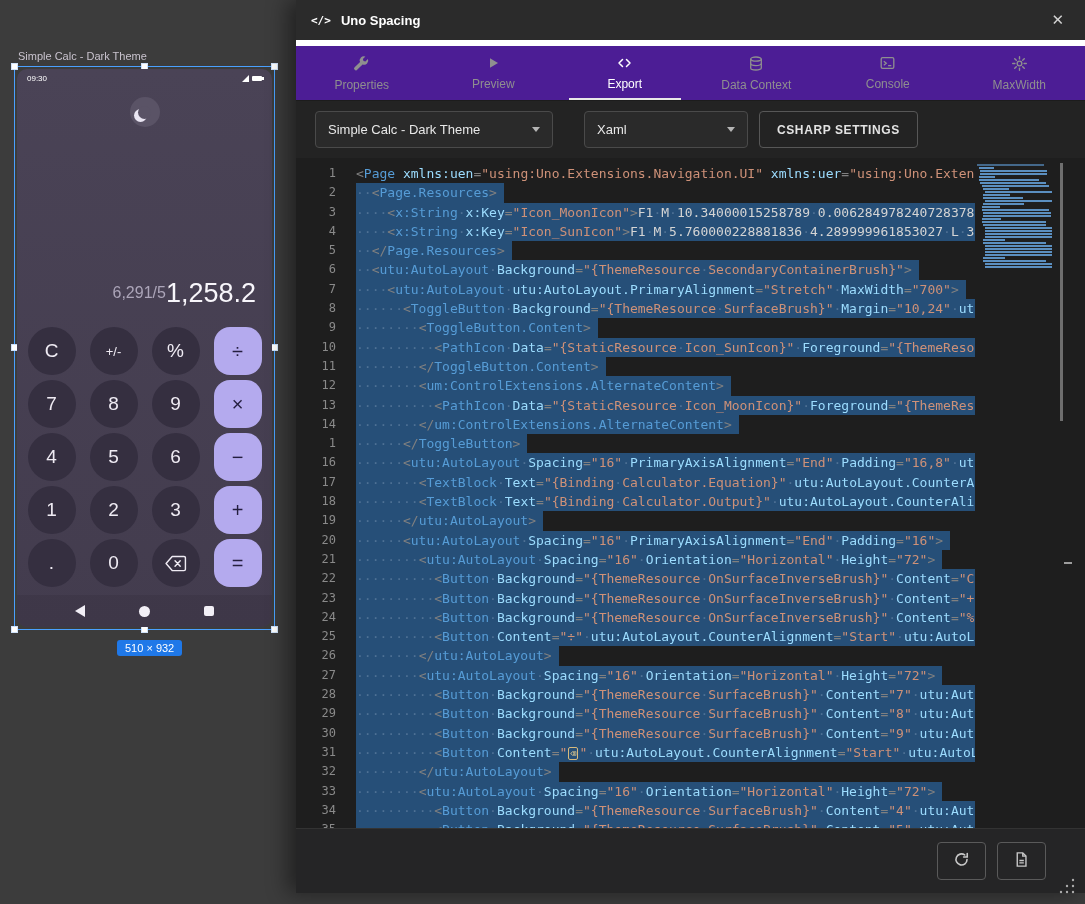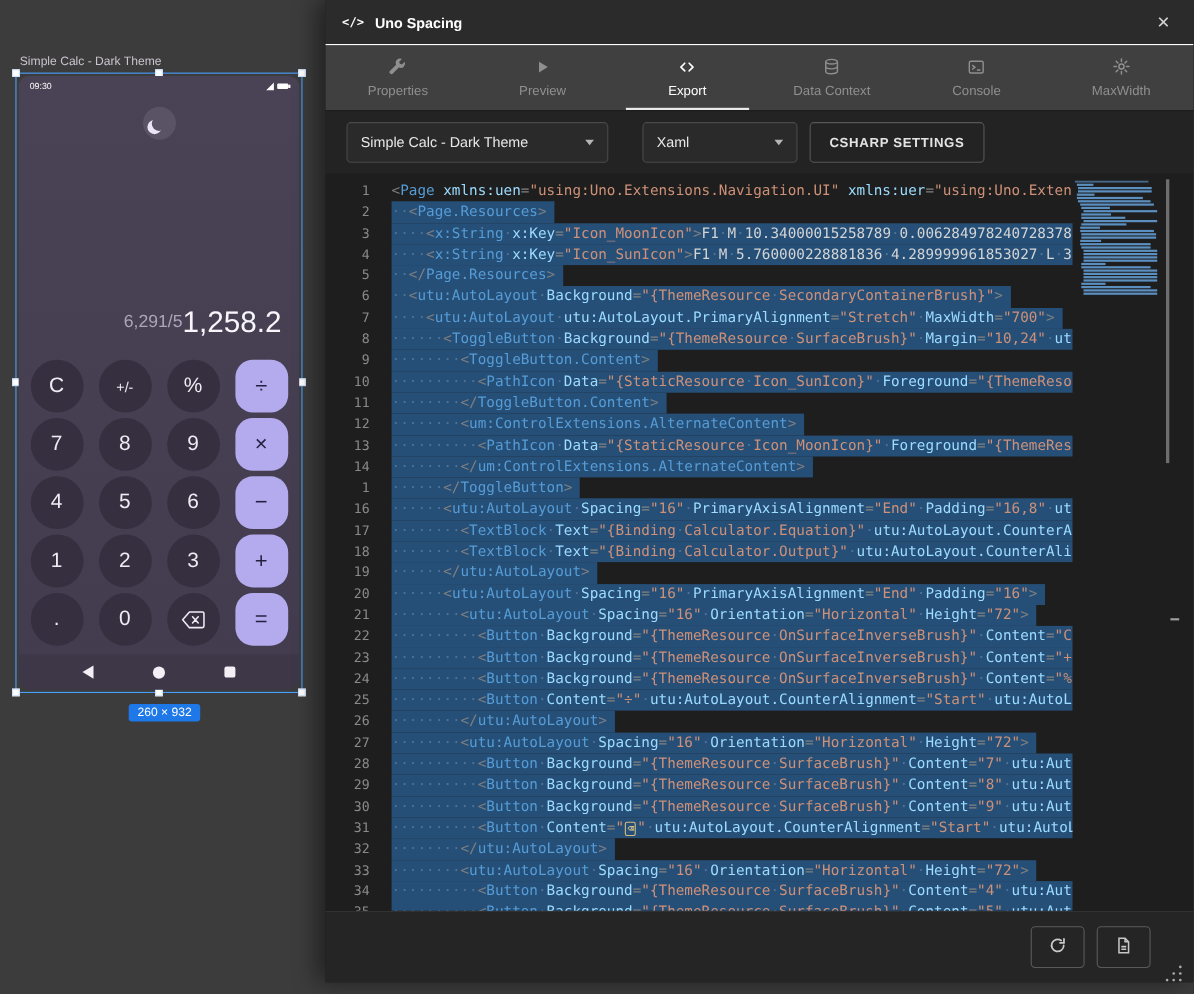--- a/index.html
+++ b/index.html
@@ -38,30 +38,30 @@
   .nav-recent { width:10px; height:10px; border-radius:2px; background:#f2eff6; }
   .size-badge { position:absolute; left:117px; top:640px; background:#1f78e8; color:#fff; font-size:11px; padding:2px 8px; border-radius:3px; }
 
   
   .uno-window { position:absolute; left:296px; top:0; width:789px; height:893px; background:#1e1e1e; box-shadow:-8px 0 20px rgba(0,0,0,0.45); display:flex; flex-direction:column; }
   .titlebar { height:40px; background:#2b2b2b; display:flex; align-items:center; padding:0 15px; gap:10px; flex:none; }
   .uno-logo { font-family:"DejaVu Sans Mono","Liberation Mono",monospace; font-weight:bold; font-size:11px; color:#fff; }
   .win-title { color:#ffffff; font-size:13px; font-weight:700; }
   .win-close { margin-left:auto; color:#d2d2d2; font-size:15px; padding:2px 6px; }
 
-  .tabbar { height:60px; background:#404040; display:flex; flex:none; border-top:1px solid #ffffff; }
+  .tabbar { height:60px; background:#4c1d95; display:flex; flex:none; border-top:6px solid #ffffff; }
   .tab { flex:1; display:flex; flex-direction:column; align-items:center; justify-content:center; gap:6px; color:#8f8f8f; font-size:12px; position:relative; }
   .tab .tab-icon svg { display:block; }
   .tab.active { color:#ffffff; }
   .tab.active::after { content:""; position:absolute; left:10px; right:10px; bottom:0; height:2px; background:#e8e8e8; }
 
   .toolbar { height:58px; background:#232323; display:flex; align-items:center; padding:0 19px; flex:none; border-top:1px solid #1c1c1c; }
   .select { height:37px; background:#2a2a2a; border:1px solid #4a4a4a; border-radius:4px; display:flex; align-items:center; justify-content:space-between; padding:0 12px; color:#e8e8e8; font-size:13px; }
   .select-project { width:238px; }
-  .select-format { width:141px; margin-left:31px; }
+  .select-format { width:164px; margin-left:31px; }
   .caret { width:0; height:0; border-left:4px solid transparent; border-right:4px solid transparent; border-top:5px solid #b5b5b5; margin-left:10px; }
   .csharp-btn { height:37px; margin-left:11px; padding:0 17px; border:1px solid #575757; border-radius:4px; background:transparent; color:#e3e3e3; font-size:12px; font-weight:700; letter-spacing:0.05em; display:flex; align-items:center; font-family:"Liberation Sans",sans-serif; }
 
   .editor { flex:1; position:relative; overflow:hidden; background:#1e1e1e; font-family:"DejaVu Sans Mono","Liberation Mono",monospace; }
   .code-pane { position:absolute; left:0; top:0; right:110px; bottom:0; overflow:hidden; padding-top:6px; }
   .code-row { display:flex; height:19.3px; line-height:19.3px; font-size:13px; white-space:pre; }
   .ln { width:40px; flex:none; text-align:right; color:#8a8a8a; font-size:12px; }
   .lc { margin-left:20px; }
   .lc.sel { background:#264f78; padding-right:7px; }
   .tok-p { color:#808080; } .tok-t { color:#569cd6; } .tok-a { color:#9cdcfe; }
@@ -144,21 +144,21 @@
           <div class="key key-accent">=</div>
         </div>
       <div class="p-nav">
         <span class="nav-back"></span>
         <span class="nav-home"></span>
         <span class="nav-recent"></span>
       </div>
     </div>
   </div>
 
-  <div class="size-badge">260 × 932</div>
+  <div class="size-badge">510 × 932</div>
 
   <div class="uno-window">
     <div class="titlebar">
       <span class="uno-logo">&lt;/&gt;</span>
       <span class="win-title">Uno Spacing</span>
       <span class="win-close">✕</span>
     </div>
 
     <div class="tabbar" id="tabbar">
         <div class="tab">

